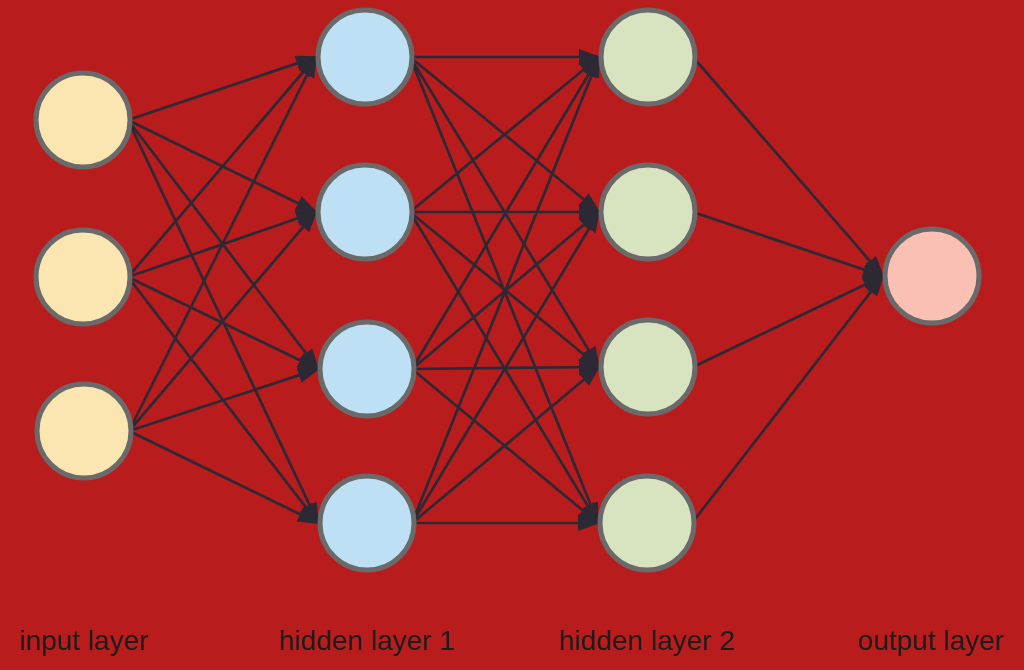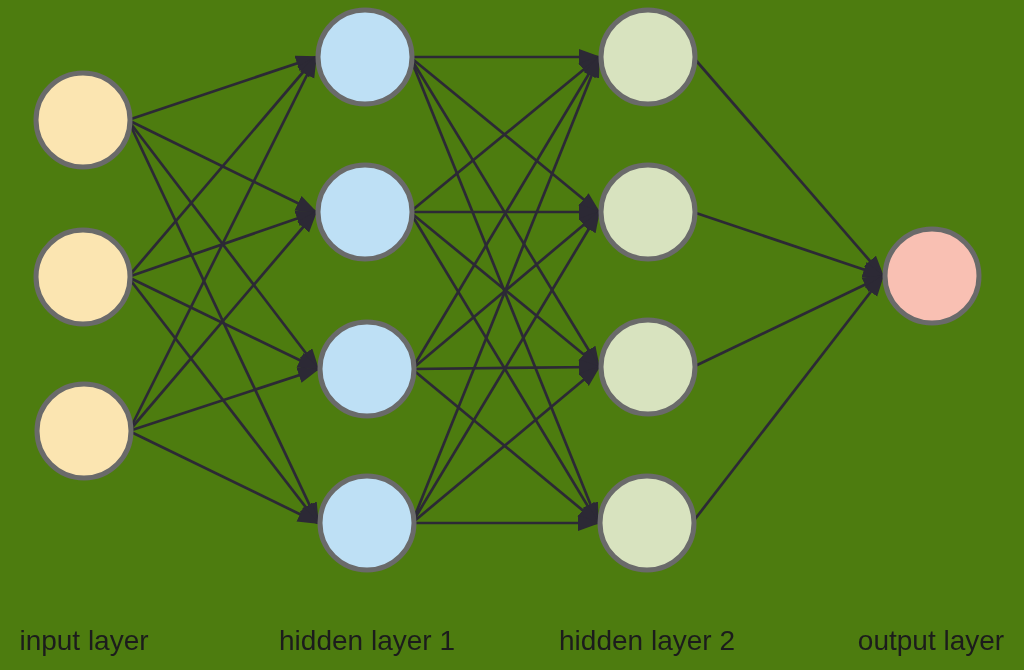--- a/index.html
+++ b/index.html
@@ -26,21 +26,21 @@
   }
   .layer-label {
     font-family: "Liberation Sans", sans-serif;
     font-size: 28px;
     text-anchor: middle;
   }
 </style>
 </head>
 <body>
 
-<div id="diagram-wrap" style="background: #4d7c0f;">
+<div id="diagram-wrap" style="background: #b91c1c;">
   <svg id="nn-svg" viewBox="0 0 1024 670" xmlns="http://www.w3.org/2000/svg">
     <defs>
       <marker id="arrowhead" markerUnits="userSpaceOnUse" markerWidth="23" markerHeight="17" refX="20" refY="8" orient="auto">
         <path id="arrowhead-path" d="M0,0 L22,8 L0,16 Z" fill="#2c2935"></path>
       </marker>
     </defs>
 
     <g id="edges-layer">
         <line x1="128" y1="120" x2="316" y2="57" stroke="#2c2935" stroke-width="2.7" marker-end="url(#arrowhead)"></line>
         <line x1="128" y1="120" x2="316" y2="212" stroke="#2c2935" stroke-width="2.7" marker-end="url(#arrowhead)"></line>

